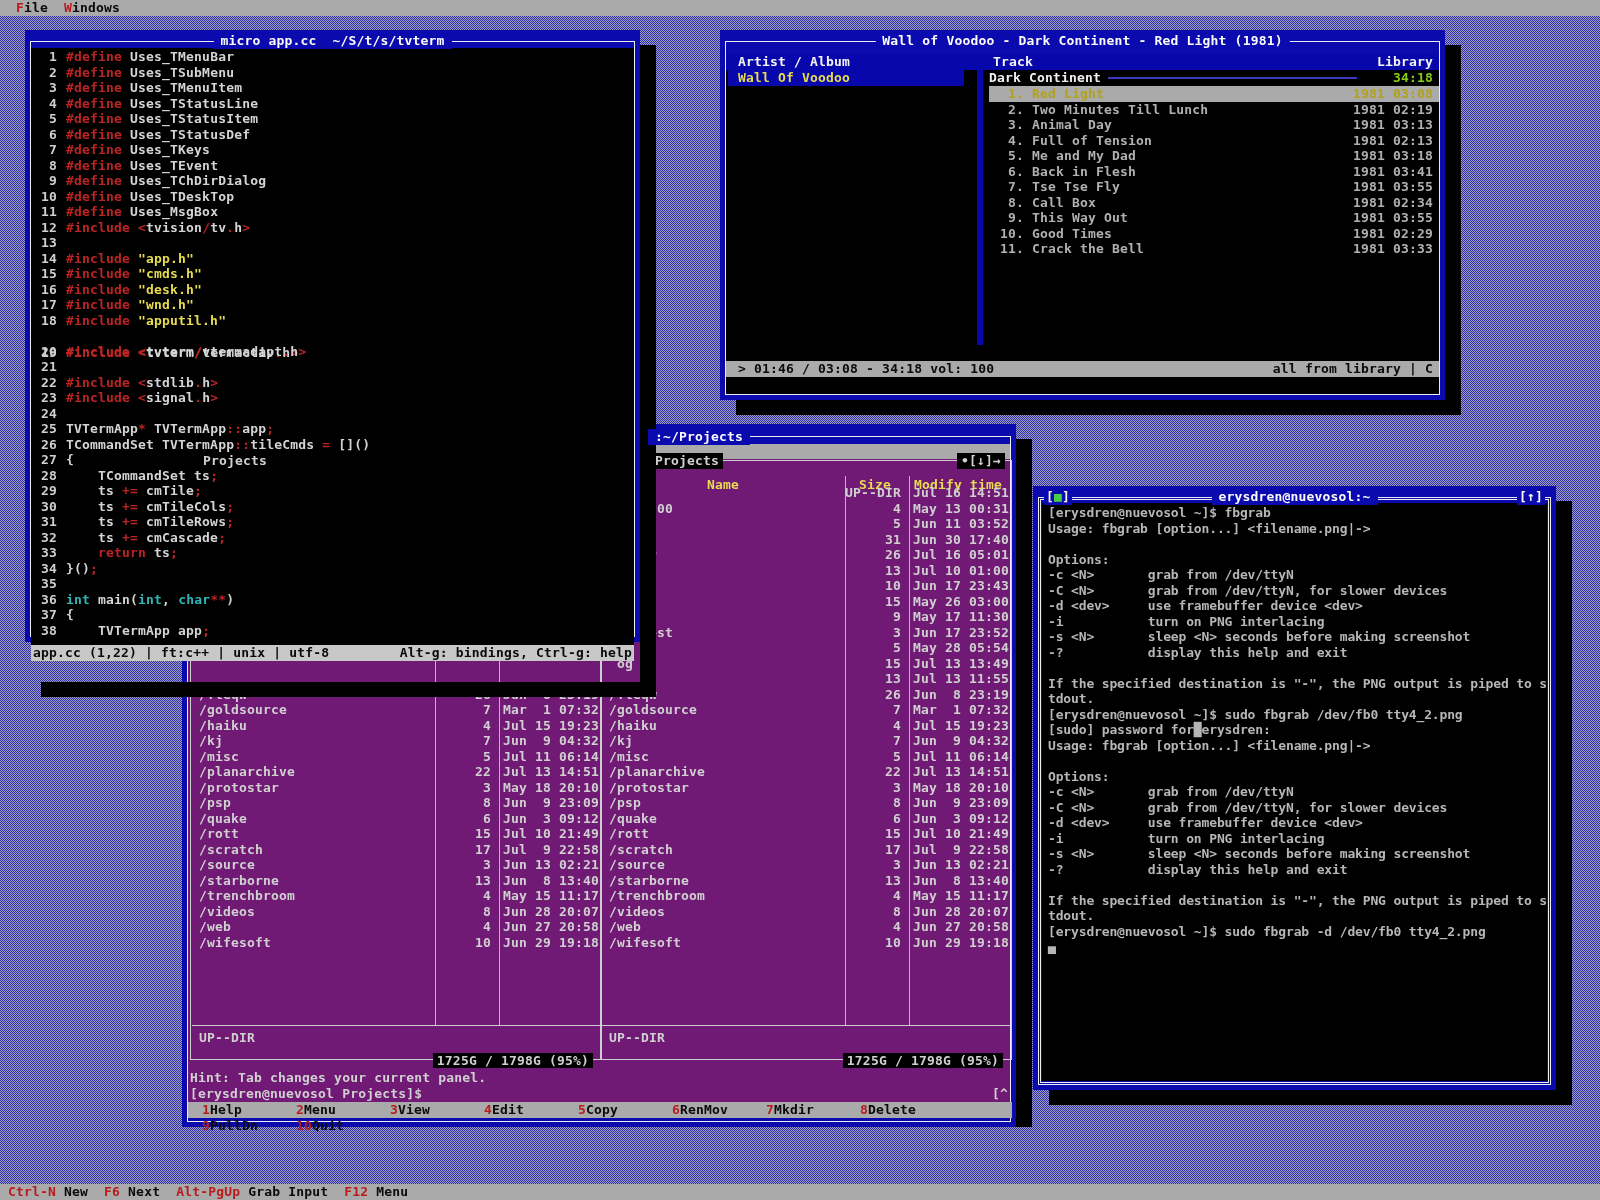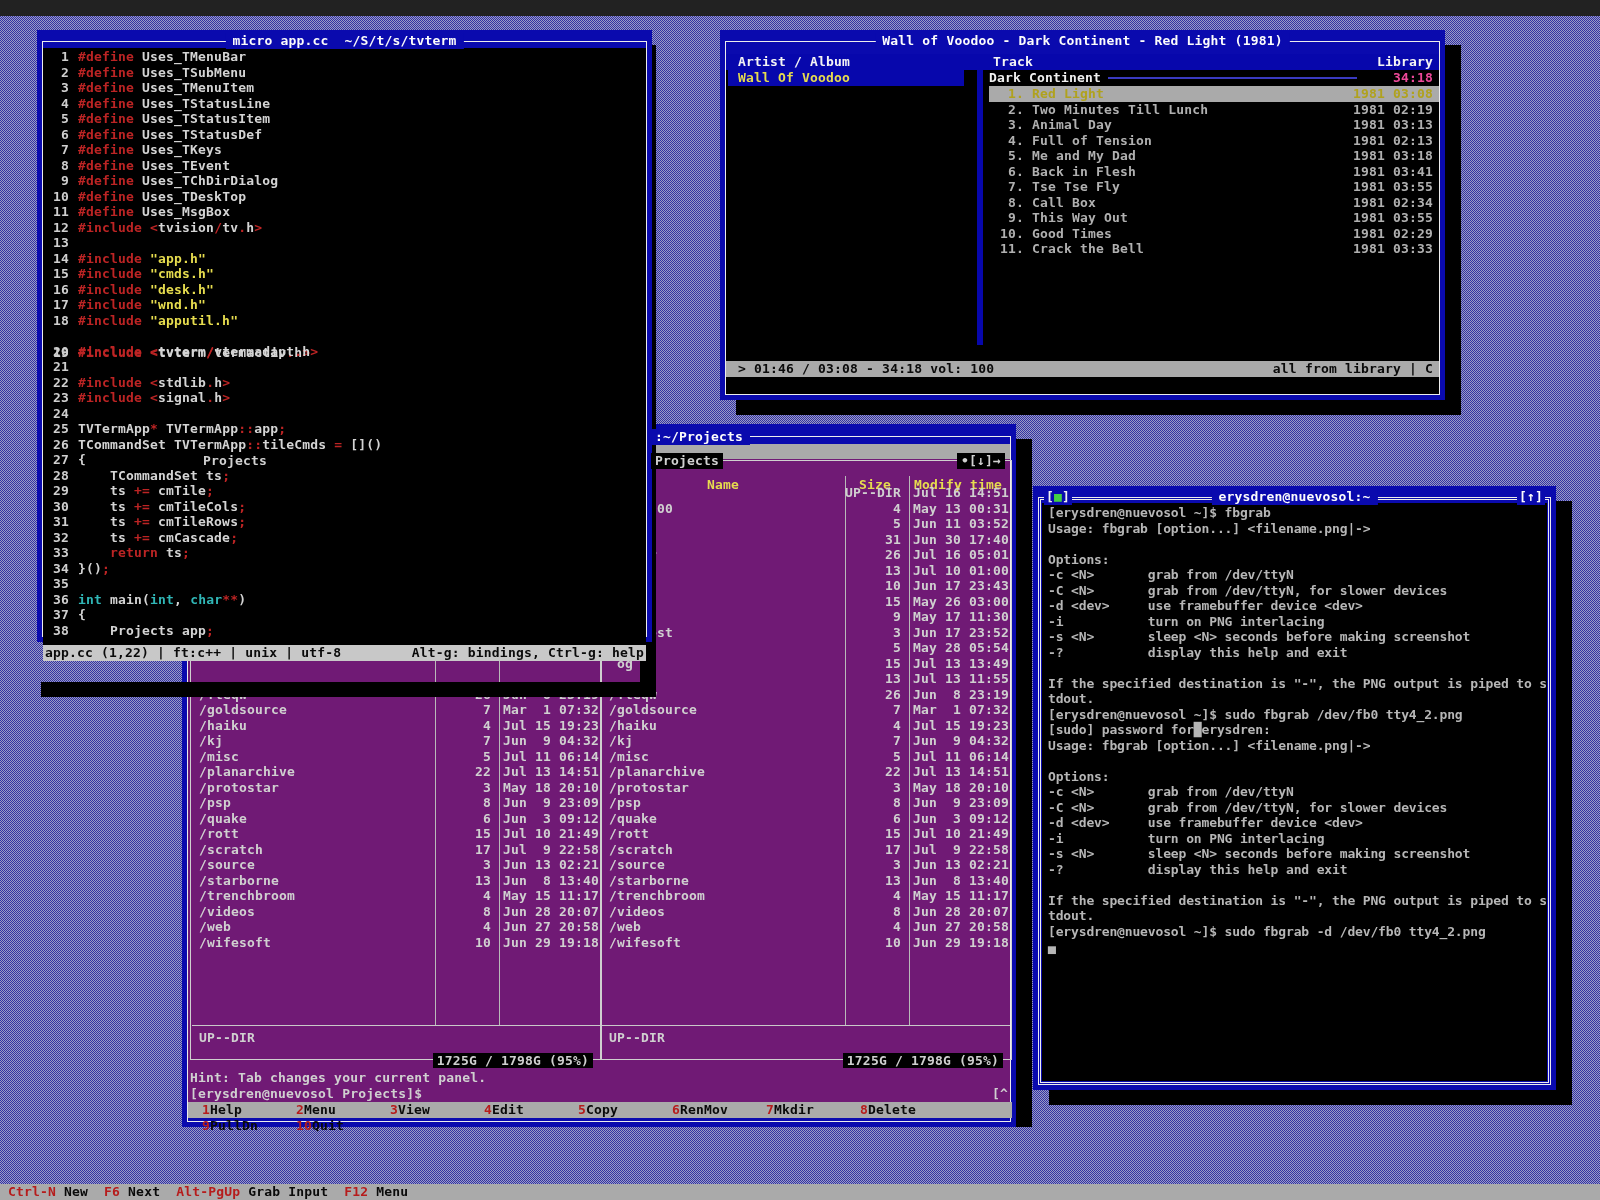--- a/index.html
+++ b/index.html
@@ -152,21 +152,21 @@
         <span class="abs pre" style="left:267px;color:#f4f4f4;">Track</span>
         <span class="abs pre" style="right:6px;color:#f4f4f4;">Library</span>
       </div>
       <div class="abs" style="left:2px;top:16px;width:236px;height:16px;background:#0707ac;">
         <span class="abs pre ylw" style="left:10px;">Wall Of Voodoo</span>
       </div>
       <div class="abs" style="left:251px;top:16px;width:6px;height:275px;background:#0707ac;"></div>
       <div class="abs" style="left:252px;top:16px;right:0;height:16px;">
         <span class="abs pre" style="left:11px;color:#f0f0f0;">Dark Continent</span>
         <span class="abs" style="left:130px;right:82px;top:7px;height:2px;background:#3a3ac0;"></span>
-        <span class="abs pre" style="right:6px;color:#ec4899;">34:18</span>
+        <span class="abs pre" style="right:6px;color:#84cc16;">34:18</span>
       </div>
       <div class="abs" id="track-list" style="left:257px;top:32px;right:0;height:171px;margin-left:6px;">
           <div class="trk sel" style="top: 0px;"><span class="tt pre"> 1. Red Light</span><span class="tm pre">1981 03:08</span></div>
           <div class="trk" style="top: 15.5px;"><span class="tt pre"> 2. Two Minutes Till Lunch</span><span class="tm pre">1981 02:19</span></div>
           <div class="trk" style="top: 31px;"><span class="tt pre"> 3. Animal Day</span><span class="tm pre">1981 03:13</span></div>
           <div class="trk" style="top: 46.5px;"><span class="tt pre"> 4. Full of Tension</span><span class="tm pre">1981 02:13</span></div>
           <div class="trk" style="top: 62px;"><span class="tt pre"> 5. Me and My Dad</span><span class="tm pre">1981 03:18</span></div>
           <div class="trk" style="top: 77.5px;"><span class="tt pre"> 6. Back in Flesh</span><span class="tm pre">1981 03:41</span></div>
           <div class="trk" style="top: 93px;"><span class="tt pre"> 7. Tse Tse Fly</span><span class="tm pre">1981 03:55</span></div>
           <div class="trk" style="top: 108.5px;"><span class="tt pre"> 8. Call Box</span><span class="tm pre">1981 02:34</span></div>
@@ -176,21 +176,21 @@
         </div>
       <div class="abs graybar" style="left:0;top:307px;width:713px;height:16px;">
         <span class="abs pre" style="left:12px;">&gt; 01:46 / 03:08 - 34:18 vol: 100</span>
         <span class="abs pre" style="right:6px;">all from library | C</span>
       </div>
     </div>
   </div>
 
   <div class="shadow" style="left:640px;top:45px;width:16px;height:652px;"></div>
   <div class="shadow" style="left:41px;top:682px;width:615px;height:15px;"></div>
-  <div class="win" style="left:25px;top:30px;width:615px;height:612px;margin-left:12px;">
+  <div class="win" style="left:25px;top:30px;width:615px;height:612px;">
     <div class="inner" style="left:5px;right:5px;top:11px;bottom:5px;"></div>
     <div class="title" style="left:50%;transform:translateX(-50%);top:3px;">micro app.cc  ~/S/t/s/tvterm</div>
     <div class="abs" style="left:6px;top:18px;width:603px;height:597px;background:#000;overflow:hidden;">
       <div class="abs" id="editor-lines" style="left:3px;top:1px;right:0;height:100%;">
           <div class="ed-line" style="top: 0px;"><span class="ln"> 1</span><span class="r">#define </span><span class="w">Uses_TMenuBar</span></div>
           <div class="ed-line" style="top: 15.5px;"><span class="ln"> 2</span><span class="r">#define </span><span class="w">Uses_TSubMenu</span></div>
           <div class="ed-line" style="top: 31px;"><span class="ln"> 3</span><span class="r">#define </span><span class="w">Uses_TMenuItem</span></div>
           <div class="ed-line" style="top: 46.5px;"><span class="ln"> 4</span><span class="r">#define </span><span class="w">Uses_TStatusLine</span></div>
           <div class="ed-line" style="top: 62px;"><span class="ln"> 5</span><span class="r">#define </span><span class="w">Uses_TStatusItem</span></div>
           <div class="ed-line" style="top: 77.5px;"><span class="ln"> 6</span><span class="r">#define </span><span class="w">Uses_TStatusDef</span></div>
@@ -218,21 +218,21 @@
           <div class="ed-line" style="top: 418.5px;"><span class="ln">28</span><span class="w">    TCommandSet ts</span><span class="r">;</span></div>
           <div class="ed-line" style="top: 434px;"><span class="ln">29</span><span class="w">    ts </span><span class="r">+=</span><span class="w"> cmTile</span><span class="r">;</span></div>
           <div class="ed-line" style="top: 449.5px;"><span class="ln">30</span><span class="w">    ts </span><span class="r">+=</span><span class="w"> cmTileCols</span><span class="r">;</span></div>
           <div class="ed-line" style="top: 465px;"><span class="ln">31</span><span class="w">    ts </span><span class="r">+=</span><span class="w"> cmTileRows</span><span class="r">;</span></div>
           <div class="ed-line" style="top: 480.5px;"><span class="ln">32</span><span class="w">    ts </span><span class="r">+=</span><span class="w"> cmCascade</span><span class="r">;</span></div>
           <div class="ed-line" style="top: 496px;"><span class="ln">33</span><span class="w">    </span><span class="r">return</span><span class="w"> ts</span><span class="r">;</span></div>
           <div class="ed-line" style="top: 511.5px;"><span class="ln">34</span><span class="w">}()</span><span class="r">;</span></div>
           <div class="ed-line" style="top: 527px;"><span class="ln">35</span></div>
           <div class="ed-line" style="top: 542.5px;"><span class="ln">36</span><span class="c">int</span><span class="w"> main(</span><span class="c">int</span><span class="w">, </span><span class="c">char</span><span class="r">**</span><span class="w">)</span></div>
           <div class="ed-line" style="top: 558px;"><span class="ln">37</span><span class="w">{</span></div>
-          <div class="ed-line" style="top: 573.5px;"><span class="ln">38</span><span class="w">    Projects app</span><span class="r">;</span></div>
+          <div class="ed-line" style="top: 573.5px;"><span class="ln">38</span><span class="w">    TVTermApp app</span><span class="r">;</span></div>
         </div>
     </div>
     <div class="abs" style="left:6px;top:615px;width:603px;height:16px;background:#c8c8c8;color:#0a0a0a;">
       <span class="abs pre" style="left:2px;">app.cc (1,22) | ft:c++ | unix | utf-8</span>
       <span class="abs pre" style="right:2px;">Alt-g: bindings, Ctrl-g: help</span>
     </div>
   </div>
 
   <div class="shadow" style="left:1556px;top:501px;width:16px;height:604px;"></div>
   <div class="shadow" style="left:1049px;top:1090px;width:523px;height:15px;"></div>
@@ -267,18 +267,21 @@
 -s &lt;N&gt;       sleep &lt;N&gt; seconds before making screenshot
 -?           display this help and exit
 
 If the specified destination is "-", the PNG output is piped to s
 tdout.
 [erysdren@nuevosol ~]$ sudo fbgrab -d /dev/fb0 tty4_2.png
 ▄</pre>
     </div>
   </div>
 
+  <div class="abs graybar" style="left:0;top:0;width:1600px;height:16px;">
+    <span class="abs pre" id="menu-segs" style="left:16px;"><span class="k">F</span><span class="b">ile</span><span class="b">  </span><span class="k">W</span><span class="b">indows</span></span>
+  </div>
 
   <div class="abs graybar" style="left:0;top:1184px;width:1600px;height:16px;">
     <span class="abs pre" id="statusbar-segs" style="left:8px;"><span class="k">Ctrl-N</span><span class="b"> New  </span><span class="k">F6</span><span class="b"> Next  </span><span class="k">Alt-PgUp</span><span class="b"> Grab Input  </span><span class="k">F12</span><span class="b"> Menu</span></span>
   </div>
 
 </div>
 
 </body></html>

